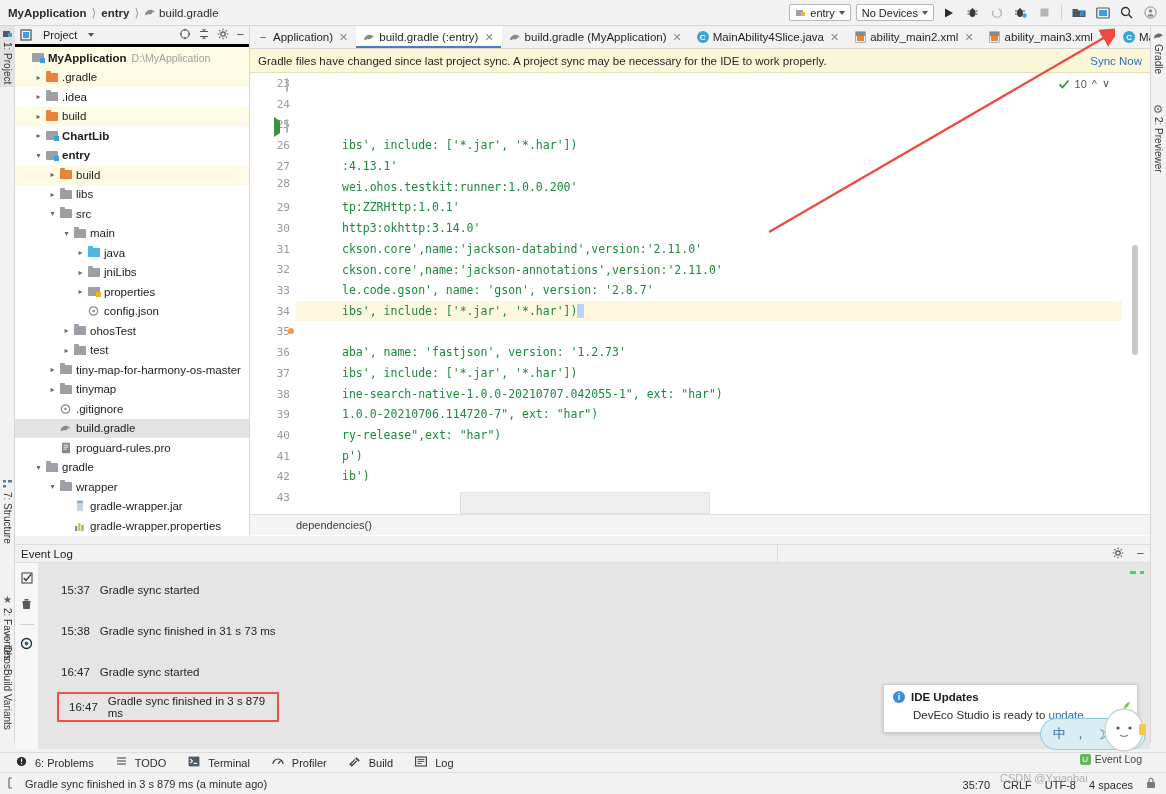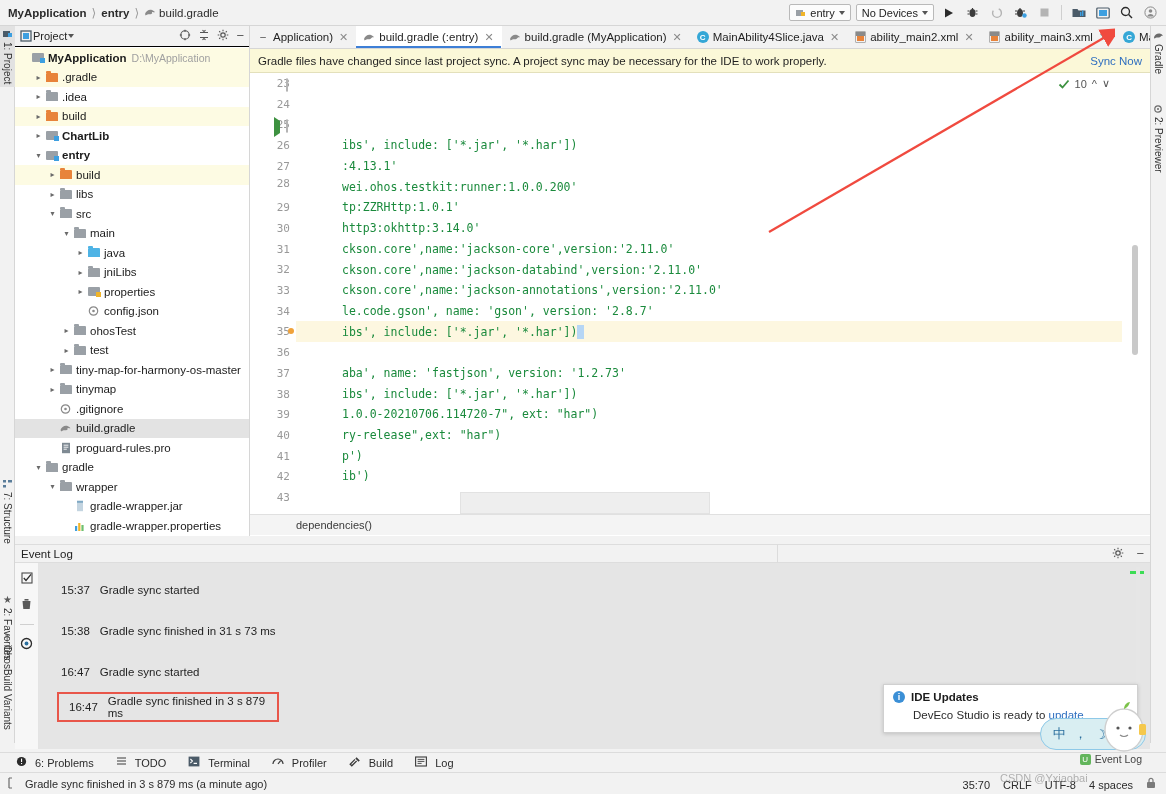--- a/index.html
+++ b/index.html
@@ -54,22 +54,22 @@
     font-size:10px; color:#333; white-space:nowrap;
     display:flex; align-items:center; gap:3px; padding:3px 0;
   }
 
   
   .proj-panel {
     position:absolute; left:15px; top:26px; width:235px; height:510px;
     background:#fff; border-right:1px solid #d6d6d6;
   }
   .proj-head {
-    height:21px; background:#f2f2f2; border-bottom:1px solid #000000;
-    display:flex; align-items:center; padding:0 5px; gap:1px;
+    height:21px; background:#f2f2f2; border-bottom:3px solid #000000;
+    display:flex; align-items:center; padding:0 5px; gap:11px;
   }
   .proj-head-title { font-size:11px; color:#222; }
   .proj-head-right { margin-left:auto; display:flex; align-items:center; gap:7px; }
   .tree { padding-top:1px; font-size:11.5px; }
   .trow { height:19.5px; display:flex; align-items:center; white-space:nowrap; padding-right:4px; }
   .trow.hl-y { background:#fdfbe3; }
   .trow.hl-g { background:#e3e3e3; }
   .arrow { width:9px;height:9px;flex:0 0 11px;display:flex;align-items:center;justify-content:center;color:#6a6a6a;font-size:8px; }
   .ticon { flex:0 0 15px; display:flex; align-items:center; justify-content:center; margin-right:3px; }
   .tlabel { color:#1b1b1b; }
@@ -660,28 +660,28 @@
       </div>
     <div class="code-lines" id="codelines">
         <div class="cline"><span></span></div>
         <div class="cline"><span></span></div>
         <div class="cline"><span></span></div>
         <div class="cline"><span>ibs', include: ['*.jar', '*.har'])</span></div>
         <div class="cline"><span>:4.13.1'</span></div>
         <div class="cline"><span>wei.ohos.testkit:runner:1.0.0.200'</span></div>
         <div class="cline"><span>tp:ZZRHttp:1.0.1'</span></div>
         <div class="cline"><span>http3:okhttp:3.14.0'</span></div>
-        <div class="cline"><span>ckson.core',name:'jackson-core',version:'2.11.0'</span></div>
         <div class="cline"><span>ckson.core',name:'jackson-databind',version:'2.11.0'</span></div>
         <div class="cline"><span>ckson.core',name:'jackson-annotations',version:'2.11.0'</span></div>
         <div class="cline"><span>le.code.gson', name: 'gson', version: '2.8.7'</span></div>
         <div class="cline hlline"><span>ibs', include: ['*.jar', '*.har'])</span><span class="cursor-sq">&nbsp;</span></div>
         <div class="cline"><span></span></div>
         <div class="cline"><span>aba', name: 'fastjson', version: '1.2.73'</span></div>
         <div class="cline"><span>ibs', include: ['*.jar', '*.har'])</span></div>
+        <div class="cline"><span>ine-search-native-1.0.0-20210707.042055-1", ext: "har")</span></div>
         <div class="cline"><span>1.0.0-20210706.114720-7", ext: "har")</span></div>
         <div class="cline"><span>ry-release",ext: "har")</span></div>
         <div class="cline"><span>p')</span></div>
         <div class="cline"><span>ib')</span></div>
         <div class="cline"><span></span></div>
       </div>
 
     <div class="inspect-widget">
       <svg width="12" height="12" viewBox="0 0 12 12">
           <path d="M1.5 6.5L4.5 9.5 10.5 2.5" stroke="#3d9140" stroke-width="1.8" fill="none"></path>

